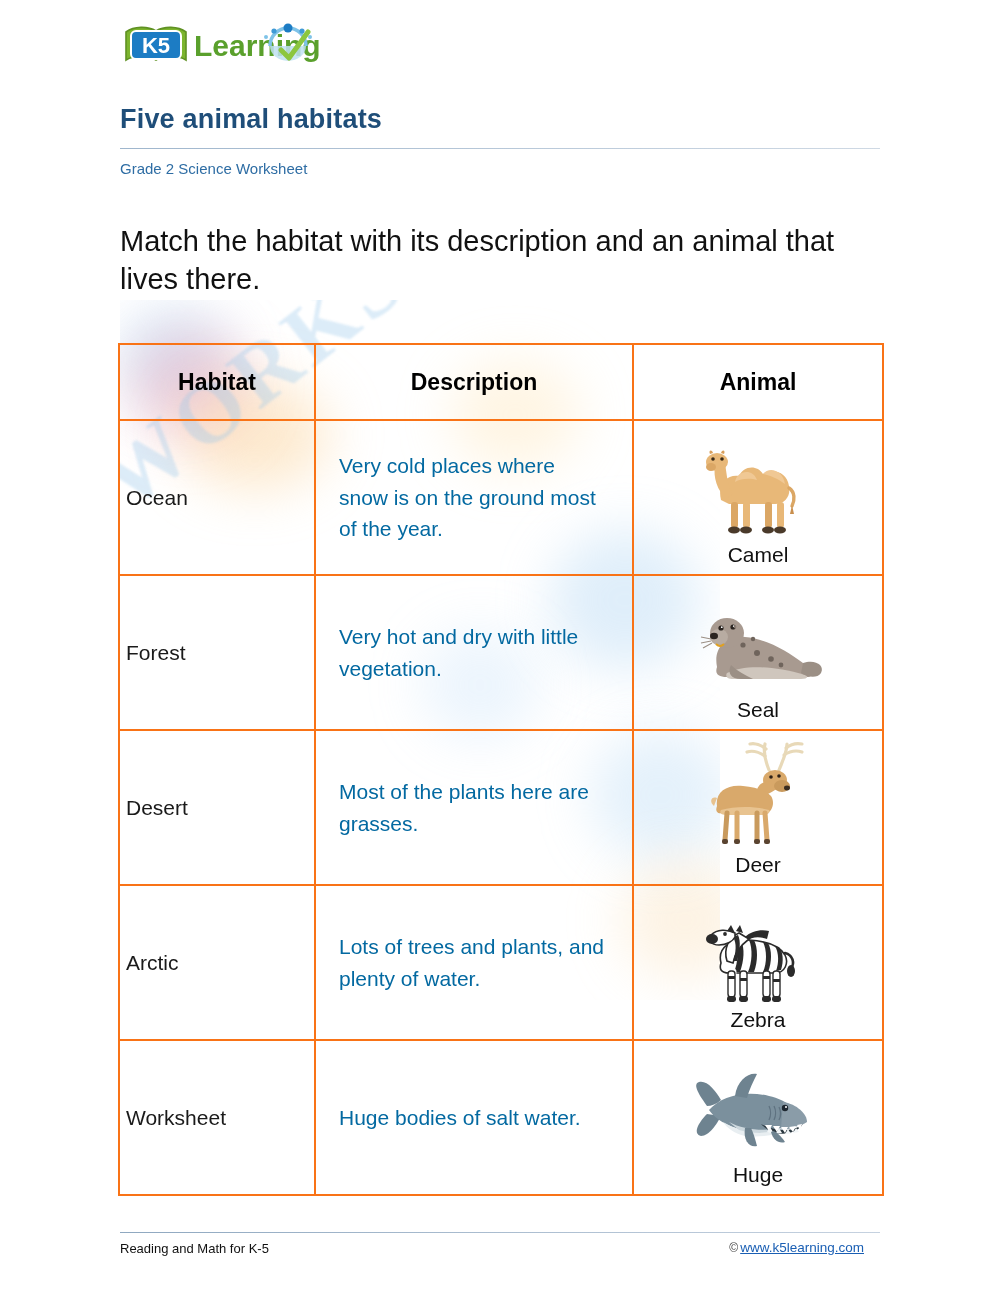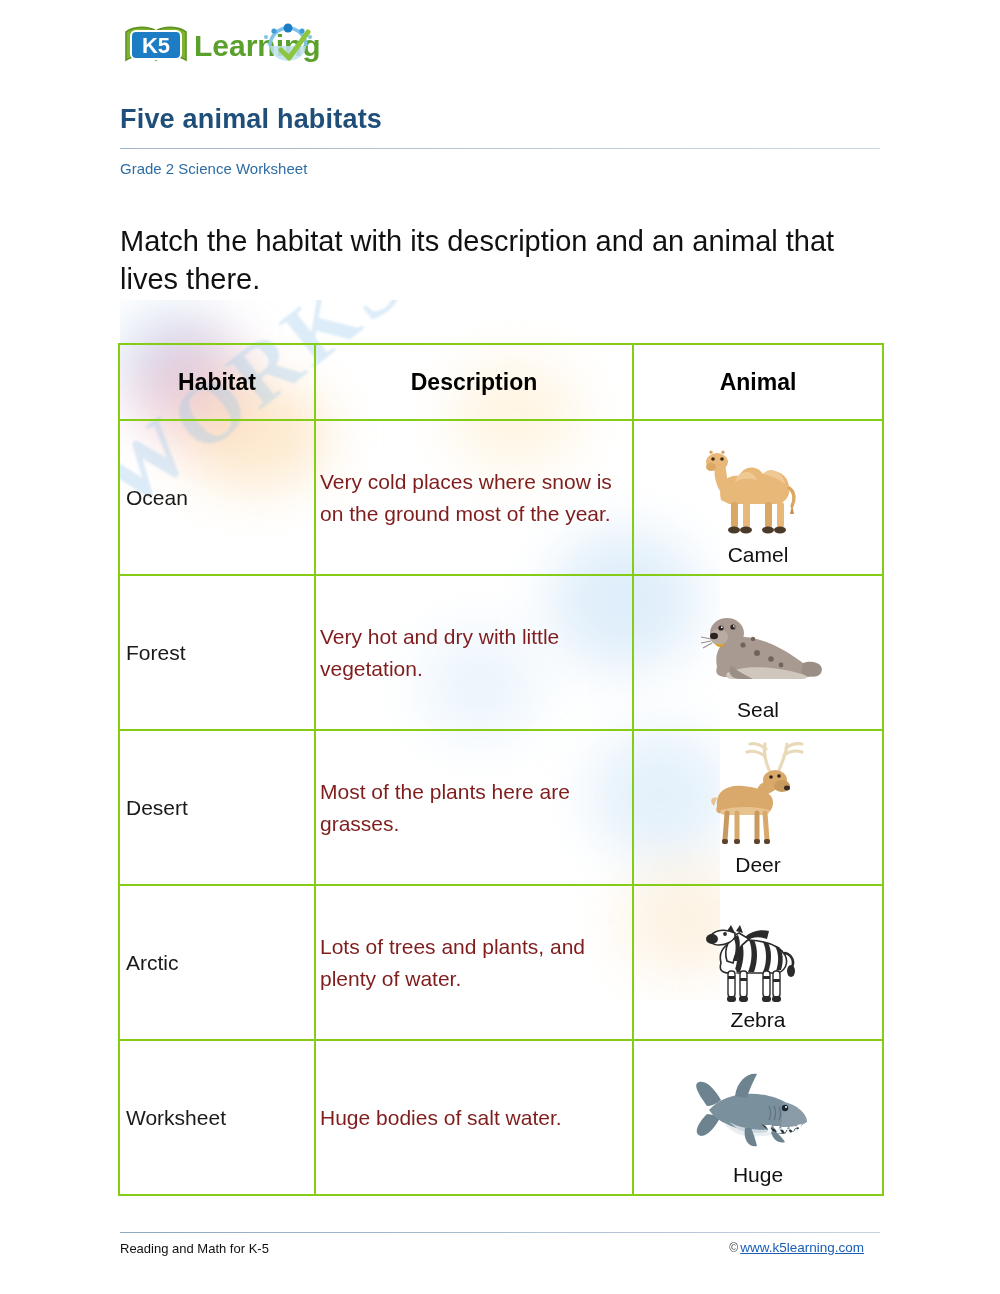--- a/index.html
+++ b/index.html
@@ -108,21 +108,21 @@
     position: absolute;
     left: 118px;
     top: 343px;
     width: 764px;
     border-collapse: collapse;
     table-layout: fixed;
     background: transparent;
   }
   .habitat-table th,
   .habitat-table td {
-    border: 2px solid #84cc16;
+    border: 2px solid #f97316;
     vertical-align: middle;
     background: transparent;
   }
   .habitat-table th {
     height: 76px;
     font-size: 23px;
     font-weight: bold;
     color: #000000;
     font-family: "Liberation Sans", sans-serif;
   }
@@ -130,23 +130,23 @@
   .col-desc    { width: 318px; }
   .col-animal  { width: 250px; }
 
   .habitat-cell {
     font-size: 21px;
     color: #1a1a1a;
     padding: 4px 6px;
   }
   .desc-cell {
     font-size: 21px;
-    color: #7f1d1d;
+    color: #0369a1;
     line-height: 1.52;
-    padding: 10px 4px;
+    padding: 10px 23px;
   }
   .animal-cell {
     height: 155px;
     padding: 2px 4px 8px 4px;
   }
   .animal-inner {
     display: flex;
     flex-direction: column;
     align-items: center;
     justify-content: flex-end;

